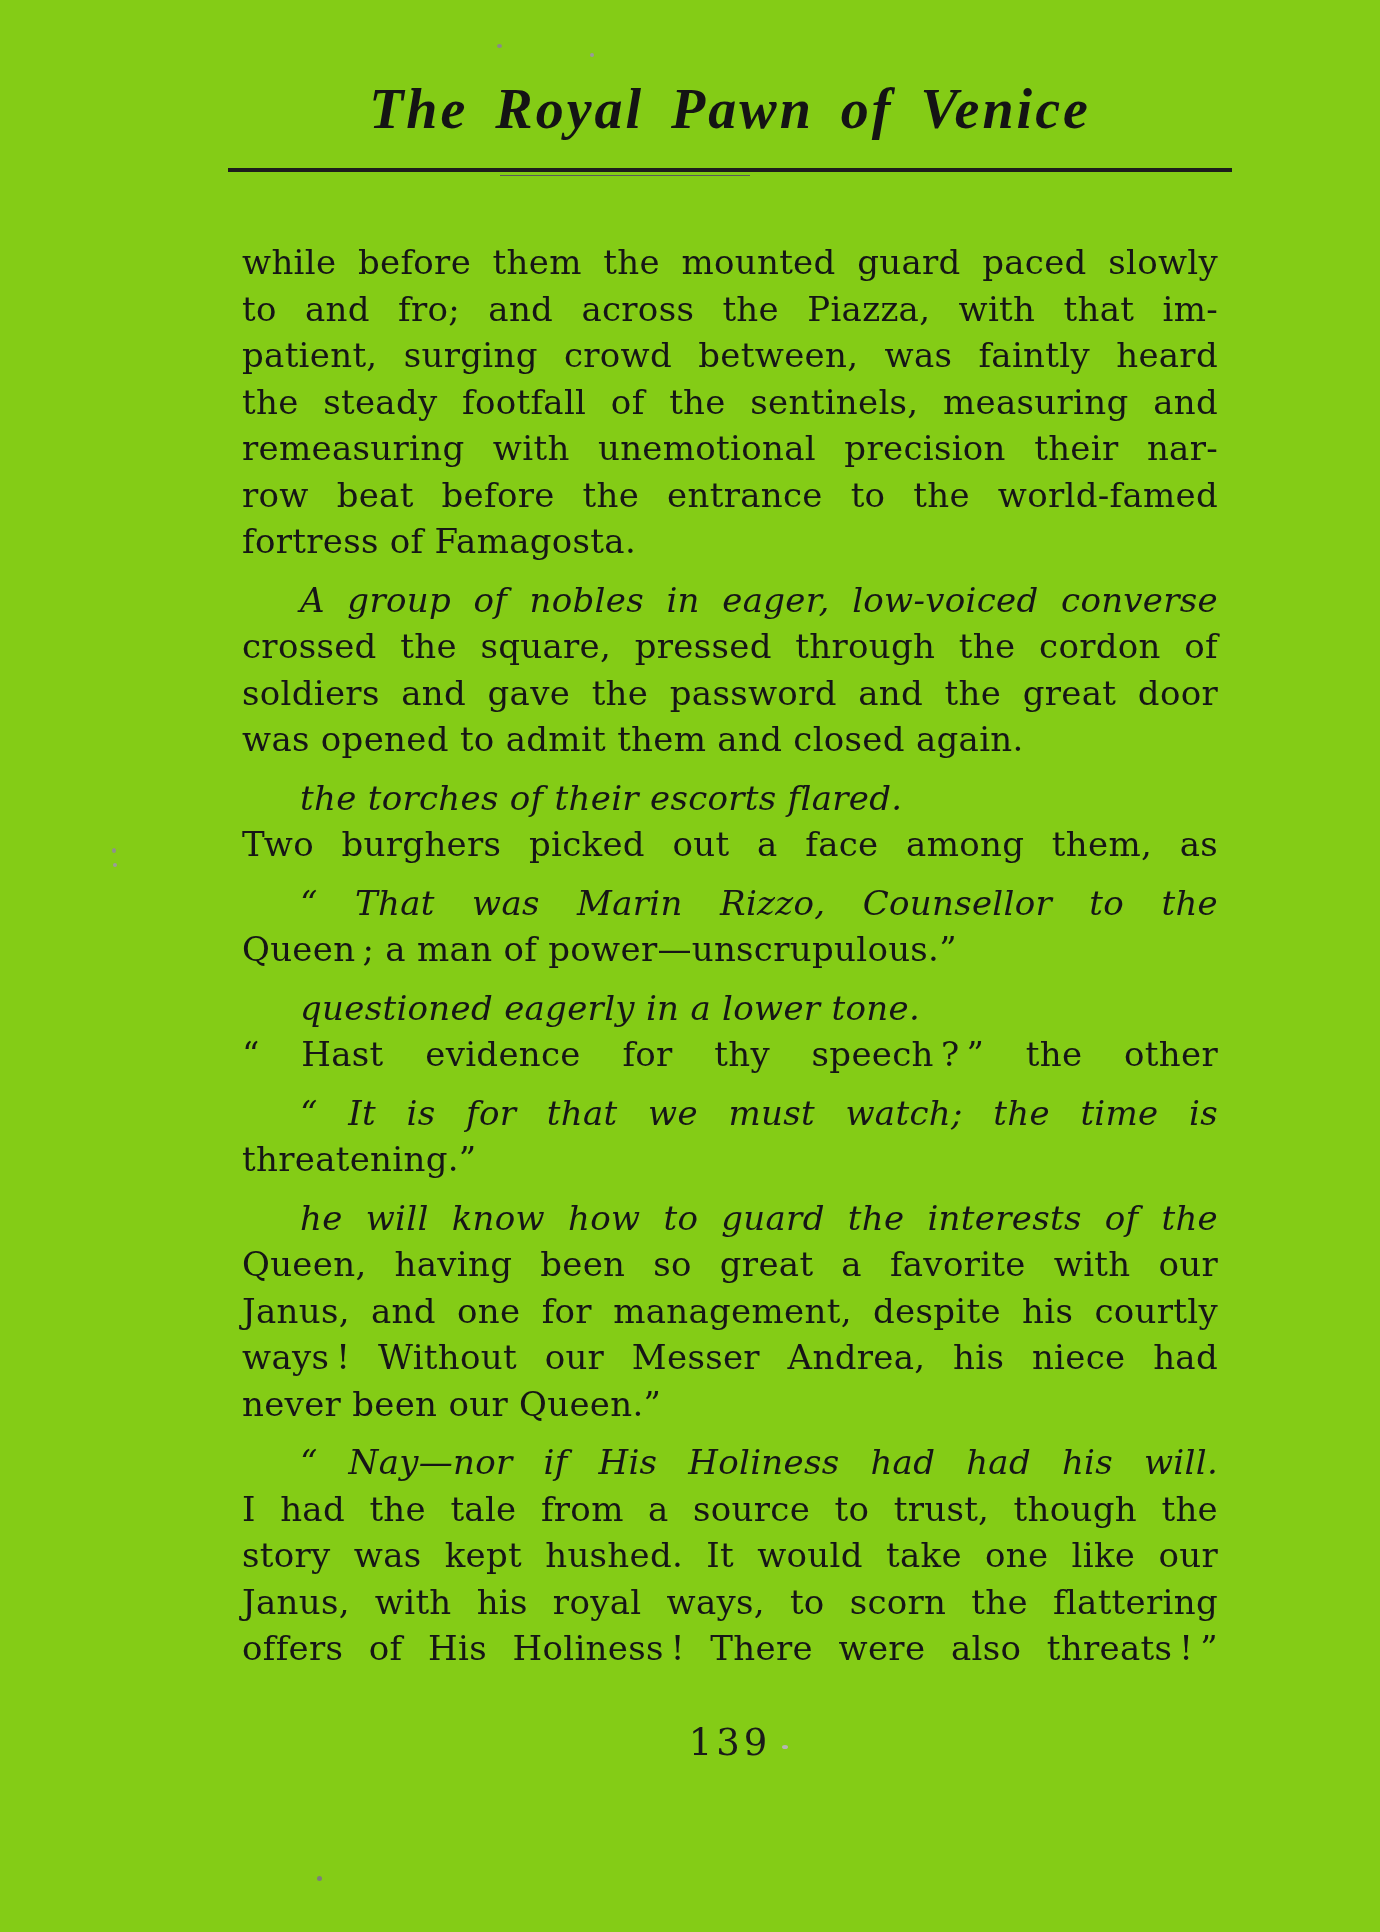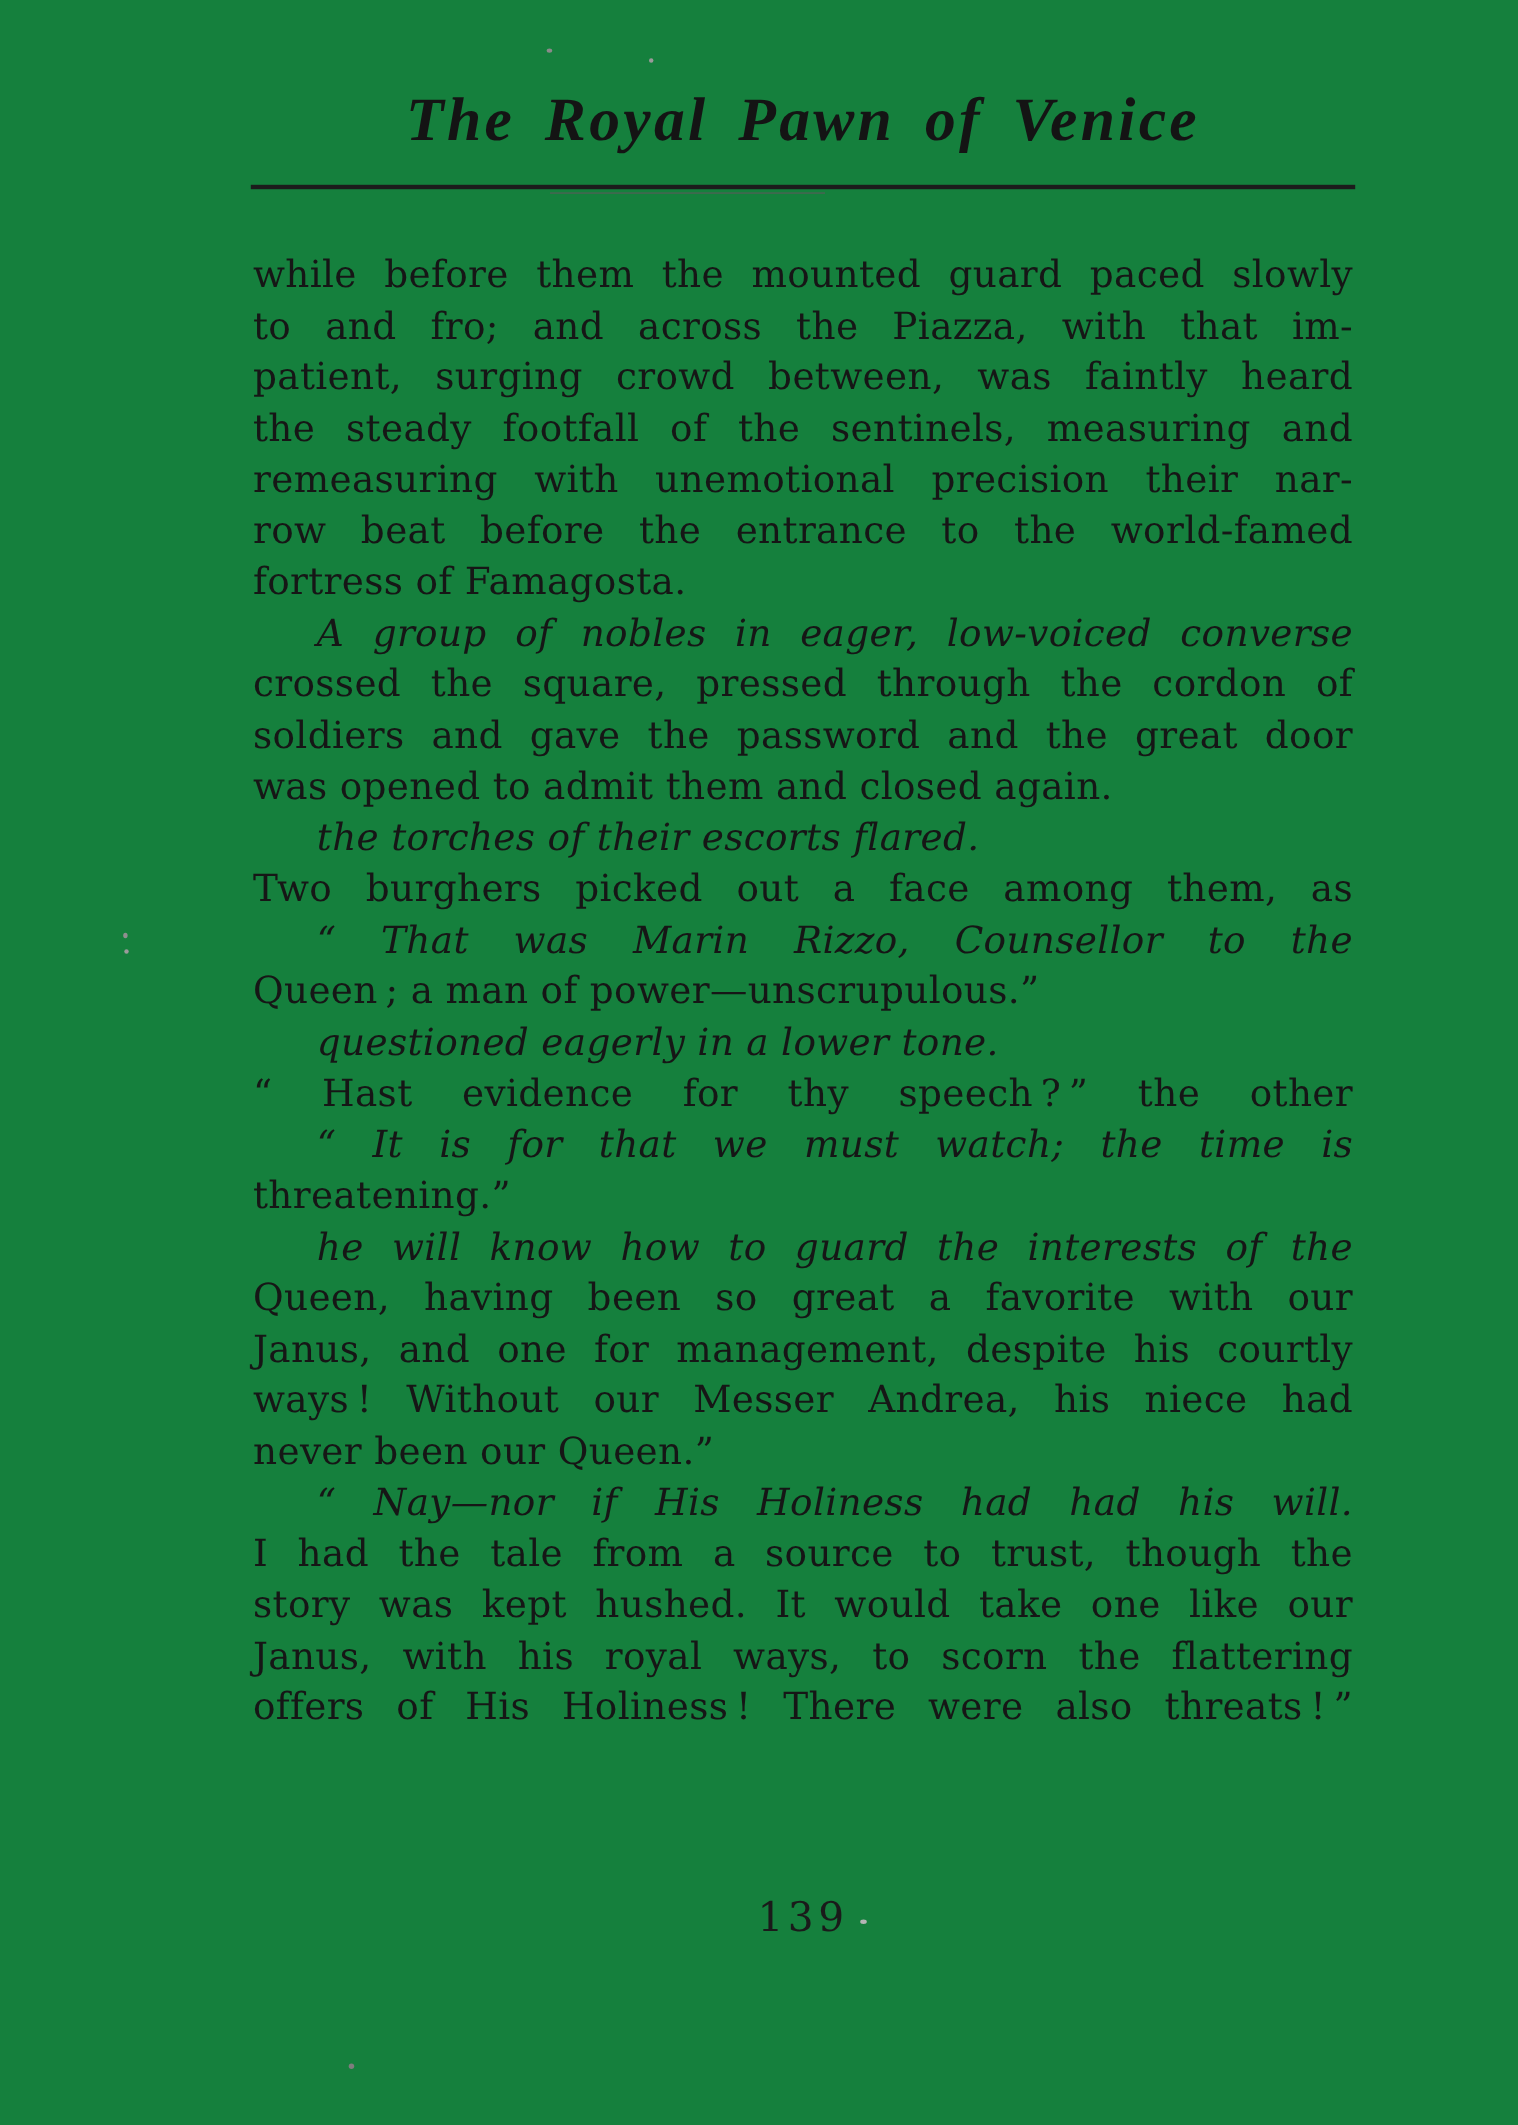--- a/index.html
+++ b/index.html
@@ -5,21 +5,21 @@
   html, body { margin: 0; padding: 0; }
   body {
     width: 1380px; height: 1932px;
     background: #ffffff;
     position: relative;
     overflow: hidden;
     font-family: "DejaVu Serif", serif;
   }
   .page {
     position: absolute; inset: 0;
-    background: #15803d;
+    background: #84cc16;
     color: #161616;
   }
   .page-title {
     position: absolute;
     top: 78px; left: 230px; width: 1000px;
     margin: 0;
     text-align: center;
     font-family: "Liberation Serif", serif;
     font-style: italic;
     font-weight: 600;
@@ -41,21 +41,21 @@
     background: #5a5a5a;
   }
   .body-text {
     position: absolute;
     top: 227px; left: 230px; width: 1000px;
     font-size: 34px;
     line-height: 46.5px;
     letter-spacing: 0.3px;
     color: #161616;
   }
-  .para { margin: 0; padding: 0; }
+  .para { margin: 12px; padding: 0; }
   .line {
     display: block;
     text-align: justify;
     text-align-last: justify;
   }
   .line.last { text-align-last: left; }
   .para.indent .line:first-child { text-indent: 58px; font-style: italic; }
   .page-number {
     position: absolute;
     top: 1720px; left: 230px; width: 1000px;

